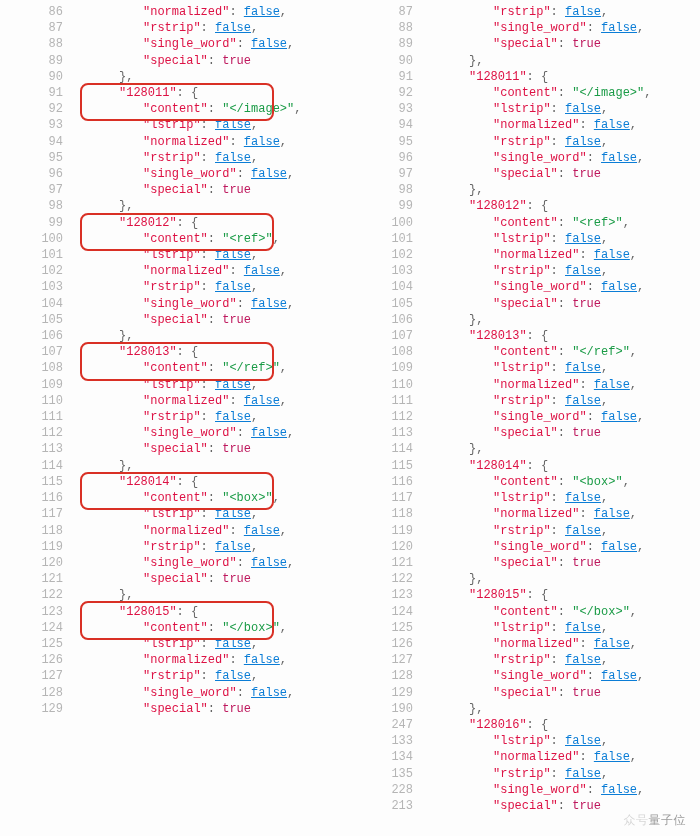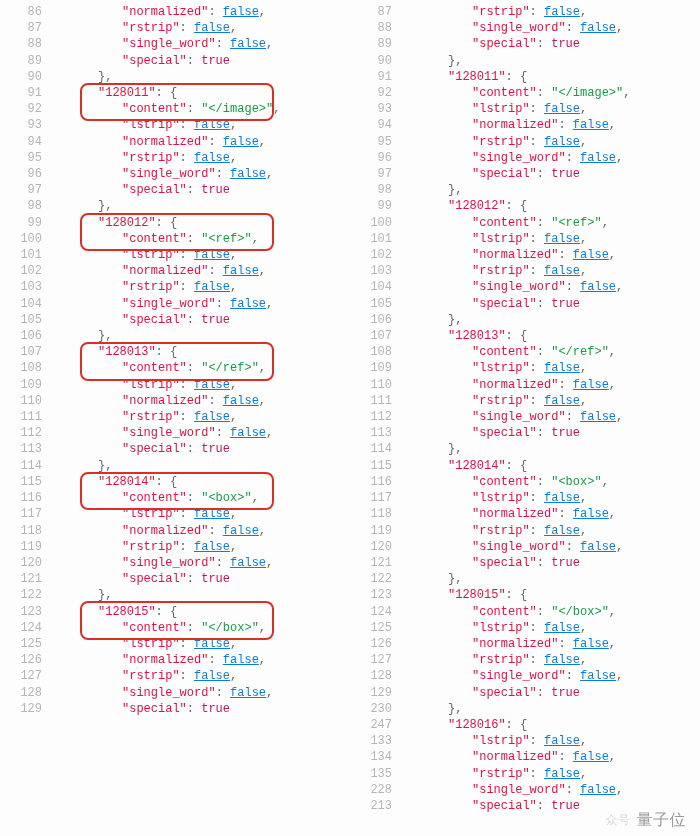--- a/index.html
+++ b/index.html
@@ -16,20 +16,21 @@
     height: 836px;
     position: relative;
     overflow: hidden;
     display: flex;
   }
   .pane {
     width: 350px;
     box-sizing: border-box;
     overflow: hidden;
     padding-top: 4px;
+    padding-left: 21px;
   }
   .line {
     display: flex;
     align-items: baseline;
     white-space: pre;
   }
   .lnum {
     width: 42px;
     text-align: right;
     padding-right: 10px;
@@ -59,24 +60,23 @@
   .watermark {
     position: absolute;
     bottom: 8px;
     right: 14px;
     font-family: "Helvetica Neue", Arial, sans-serif;
     font-size: 12px;
     color: #bdbdbd;
     letter-spacing: .5px;
     display: flex;
     align-items: center;
-    gap: 6px;
     margin-top: 28px;
   }
-  .watermark .cn { color: #9a9a9a; font-size: 16px; }
+  .watermark .cn { color: #9a9a9a; font-size: 12px; }
   .watermark .faded { opacity: .6; }
 </style>
 </head>
 <body>
 
 <div class="page">
   <div class="pane" id="pane-left">
       <div class="line"><span class="lnum">86</span><span class="code i2"><span class="tok-key">"normalized"</span><span class="tok-punc">: </span><span class="tok-bool-f">false</span><span class="tok-punc">,</span></span></div>
       <div class="line"><span class="lnum">87</span><span class="code i2"><span class="tok-key">"rstrip"</span><span class="tok-punc">: </span><span class="tok-bool-f">false</span><span class="tok-punc">,</span></span></div>
       <div class="line"><span class="lnum">88</span><span class="code i2"><span class="tok-key">"single_word"</span><span class="tok-punc">: </span><span class="tok-bool-f">false</span><span class="tok-punc">,</span></span></div>
@@ -159,21 +159,21 @@
       <div class="line"><span class="lnum">120</span><span class="code i2"><span class="tok-key">"single_word"</span><span class="tok-punc">: </span><span class="tok-bool-f">false</span><span class="tok-punc">,</span></span></div>
       <div class="line"><span class="lnum">121</span><span class="code i2"><span class="tok-key">"special"</span><span class="tok-punc">: </span><span class="tok-bool-t">true</span></span></div>
       <div class="line"><span class="lnum">122</span><span class="code i1"><span class="tok-punc">},</span></span></div>
       <div class="line"><span class="lnum">123</span><span class="code i1"><span class="tok-key">"128015"</span><span class="tok-punc">: {</span></span></div>
       <div class="line"><span class="lnum">124</span><span class="code i2"><span class="tok-key">"content"</span><span class="tok-punc">: </span><span class="tok-str">"&lt;/box&gt;"</span><span class="tok-punc">,</span></span></div>
       <div class="line"><span class="lnum">125</span><span class="code i2"><span class="tok-key">"lstrip"</span><span class="tok-punc">: </span><span class="tok-bool-f">false</span><span class="tok-punc">,</span></span></div>
       <div class="line"><span class="lnum">126</span><span class="code i2"><span class="tok-key">"normalized"</span><span class="tok-punc">: </span><span class="tok-bool-f">false</span><span class="tok-punc">,</span></span></div>
       <div class="line"><span class="lnum">127</span><span class="code i2"><span class="tok-key">"rstrip"</span><span class="tok-punc">: </span><span class="tok-bool-f">false</span><span class="tok-punc">,</span></span></div>
       <div class="line"><span class="lnum">128</span><span class="code i2"><span class="tok-key">"single_word"</span><span class="tok-punc">: </span><span class="tok-bool-f">false</span><span class="tok-punc">,</span></span></div>
       <div class="line"><span class="lnum">129</span><span class="code i2"><span class="tok-key">"special"</span><span class="tok-punc">: </span><span class="tok-bool-t">true</span></span></div>
-      <div class="line"><span class="lnum">230</span><span class="code i1"><span class="tok-punc">},</span></span></div>
+      <div class="line"><span class="lnum">190</span><span class="code i1"><span class="tok-punc">},</span></span></div>
       <div class="line"><span class="lnum">247</span><span class="code i1"><span class="tok-key">"128016"</span><span class="tok-punc">: {</span></span></div>
       <div class="line"><span class="lnum">133</span><span class="code i2"><span class="tok-key">"lstrip"</span><span class="tok-punc">: </span><span class="tok-bool-f">false</span><span class="tok-punc">,</span></span></div>
       <div class="line"><span class="lnum">134</span><span class="code i2"><span class="tok-key">"normalized"</span><span class="tok-punc">: </span><span class="tok-bool-f">false</span><span class="tok-punc">,</span></span></div>
       <div class="line"><span class="lnum">135</span><span class="code i2"><span class="tok-key">"rstrip"</span><span class="tok-punc">: </span><span class="tok-bool-f">false</span><span class="tok-punc">,</span></span></div>
       <div class="line"><span class="lnum">228</span><span class="code i2"><span class="tok-key">"single_word"</span><span class="tok-punc">: </span><span class="tok-bool-f">false</span><span class="tok-punc">,</span></span></div>
       <div class="line"><span class="lnum">213</span><span class="code i2"><span class="tok-key">"special"</span><span class="tok-punc">: </span><span class="tok-bool-t">true</span></span></div>
     </div>
 
   <div class="watermark">
     <span class="faded">众号</span>

